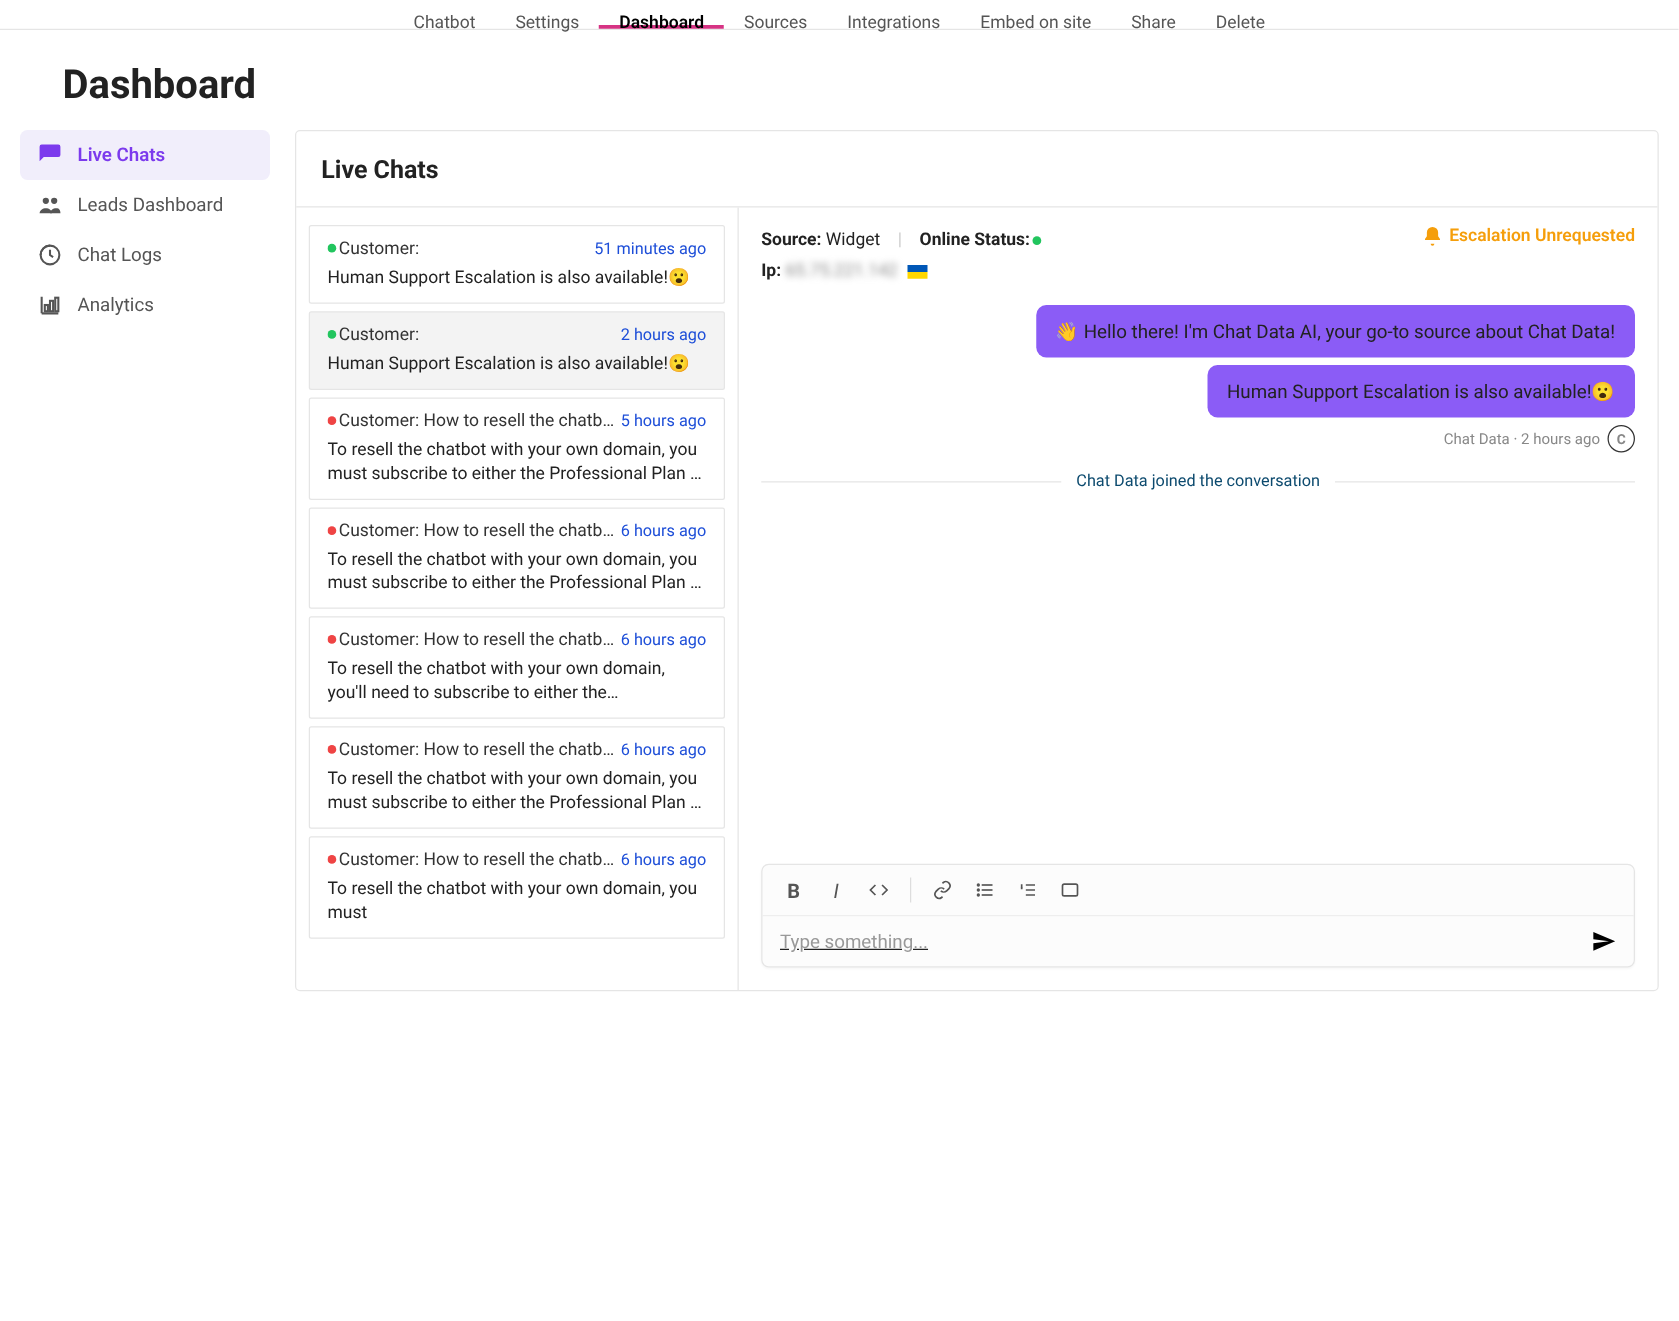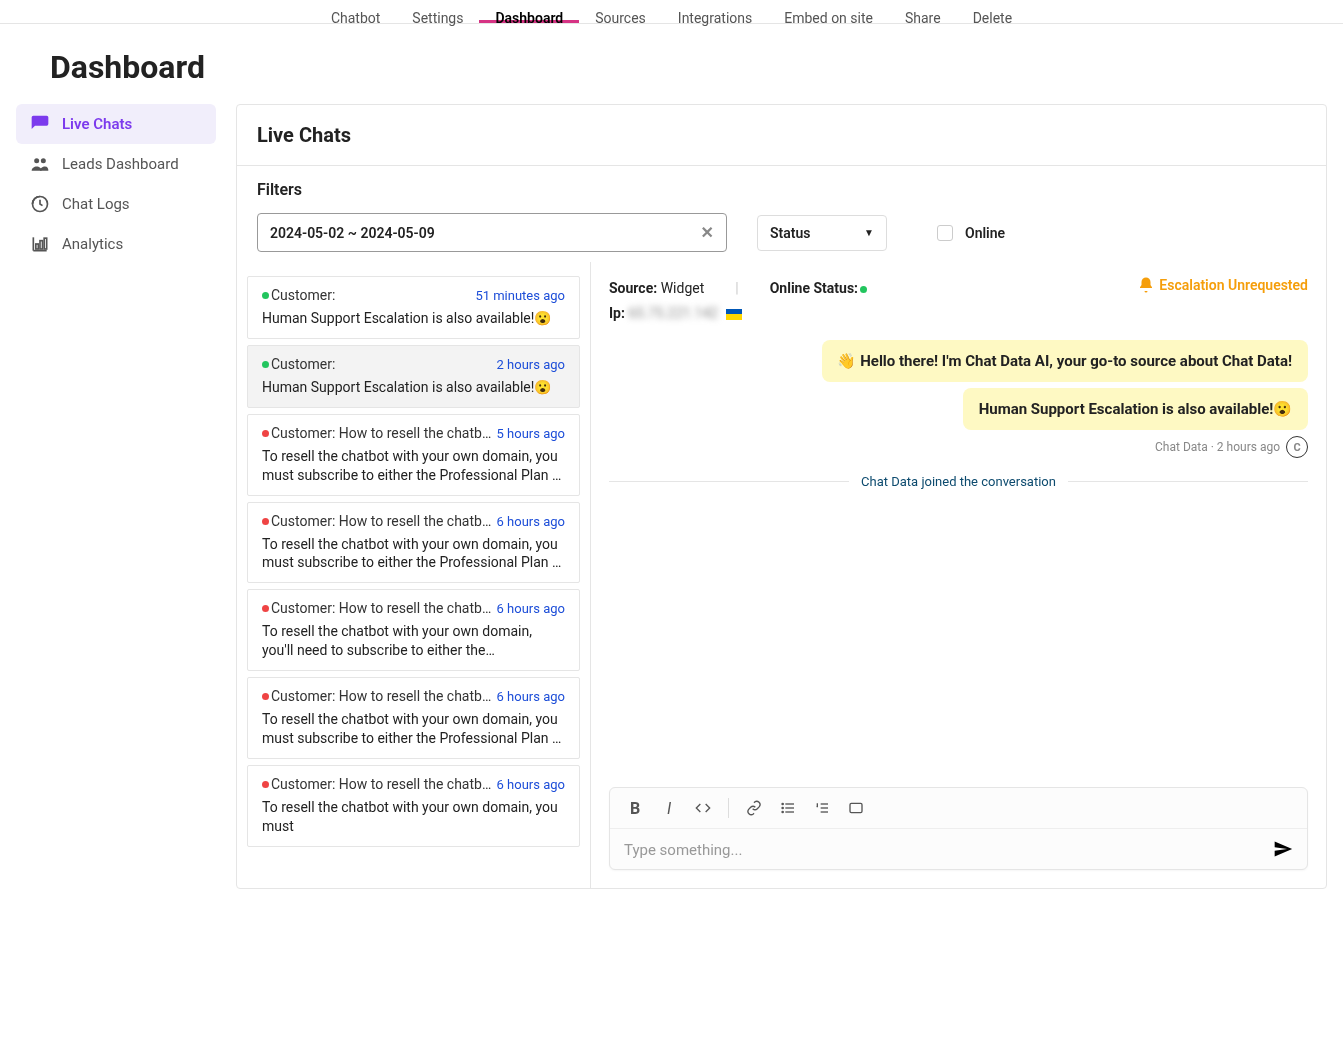--- a/index.html
+++ b/index.html
@@ -47,44 +47,44 @@
 .chat-item-cust .dot.green { background: #22c55e; }
 .chat-item-cust .dot.red { background: #ef4444; }
 .chat-item-cust .lbl { white-space: nowrap; overflow: hidden; text-overflow: ellipsis; }
 .chat-item-time { font-size: 13px; color: #1d4ed8; white-space: nowrap; }
 .chat-item-body { font-size: 14px; color: #222; line-height: 1.35; display: -webkit-box; -webkit-line-clamp: 2; -webkit-box-orient: vertical; overflow: hidden; }
 
 
 .chat-panel { flex: 1; display: flex; flex-direction: column; padding: 14px 18px 18px; }
 .chat-meta { display: flex; align-items: flex-start; justify-content: space-between; margin-bottom: 14px; }
 .chat-meta-left { font-size: 14px; line-height: 1.8; }
-.chat-meta-left .row1 { display: flex; gap: 31px; align-items: center; }
+.chat-meta-left .row1 { display: flex; gap: 14px; align-items: center; }
 .chat-meta-left .sep { color: #ccc; }
 .chat-meta-left strong { font-weight: 700; }
 .online-dot { width: 7px; height: 7px; border-radius: 50%; background: #22c55e; display: inline-block; margin-left: 2px; }
 .ip-blur { filter: blur(3px); color: #888; }
 .flag { display: inline-block; width: 16px; height: 11px; background: linear-gradient(to bottom, #0057b7 50%, #ffd700 50%); margin-left: 4px; vertical-align: middle; }
 .escalation { display: flex; align-items: center; gap: 4px; color: #f59e0b; font-weight: 600; font-size: 14px; }
 .bell { width: 18px; height: 18px; fill: #f59e0b; }
 
 .chat-messages { flex: 1; }
 .msg { display: flex; flex-direction: column; align-items: flex-end; margin-bottom: 6px; }
-.msg-bubble { background: #fef9c3; padding: 12px 16px; border-radius: 8px; font-size: 15px; max-width: 500px; text-align: left; font-weight: bold; }
+.msg-bubble { background: #8b5cf6; padding: 12px 16px; border-radius: 8px; font-size: 15px; max-width: 500px; text-align: left; }
 .msg-meta { font-size: 12px; color: #888; margin-top: 6px; display: flex; align-items: center; gap: 6px; }
 .msg-avatar { width: 22px; height: 22px; border: 1px solid #333; border-radius: 50%; display: flex; align-items: center; justify-content: center; font-size: 11px; font-weight: 700; }
 .divider { display: flex; align-items: center; gap: 12px; margin: 16px 0; }
 .divider .line { flex: 1; height: 1px; background: #e5e5e5; }
 .divider .txt { font-size: 13px; color: #0c4a6e; }
 
 .composer { border: 1px solid #e5e5e5; border-radius: 6px; background: #fcfcfc; box-shadow: 0 1px 2px rgba(0,0,0,0.04); }
 .toolbar { display: flex; align-items: center; padding: 6px 10px; gap: 4px; border-bottom: 1px solid #eee; }
 .tbtn { width: 30px; height: 28px; display: flex; align-items: center; justify-content: center; color: #555; cursor: pointer; border-radius: 4px; }
 .tbtn svg { width: 16px; height: 16px; }
 .tsep { width: 1px; height: 20px; background: #ddd; margin: 0 6px; }
-.composer-input { display: flex; align-items: flex-end; padding: 10px 14px; }
+.composer-input { display: flex; align-items: center; padding: 10px 14px; text-decoration: underline; }
 .composer-input .ph { color: #999; font-size: 15px; flex: 1; }
 .send { fill: #000; width: 20px; height: 20px; cursor: pointer; }
 </style>
 </head>
 <body>
 
 <div class="top-nav" id="top-nav">
     <div class="top-nav-item">Chatbot</div>
     <div class="top-nav-item">Settings</div>
     <div class="top-nav-item active">Dashboard</div>
@@ -131,37 +131,20 @@
           <rect x="12" y="8" width="3" height="10"></rect>
           <rect x="17" y="5" width="3" height="13"></rect>
         </svg>
         <span>Analytics</span>
       </div>
     </div>
 
   <div class="main">
     <div class="main-title">Live Chats</div>
 
-    <div class="filters">
-      <div class="filters-label">Filters</div>
-      <div class="filters-row">
-        <div class="date-input">
-          <span>2024-05-02 ~ 2024-05-09</span>
-          <span class="x">✕</span>
-        </div>
-        <div class="status-select">
-          <span>Status</span>
-          <span class="caret">▼</span>
-        </div>
-        <label class="online-check">
-          <span class="box"></span>
-          <span>Online</span>
-        </label>
-      </div>
-    </div>
 
     <div class="body-split">
       <div class="chat-list" id="chat-list">
           <div class="chat-item">
             <div class="chat-item-head">
               <div class="chat-item-cust">
                 <span class="dot green"></span>
                 <span class="lbl">Customer:</span>
               </div>
               <div class="chat-item-time">51 minutes ago</div>

